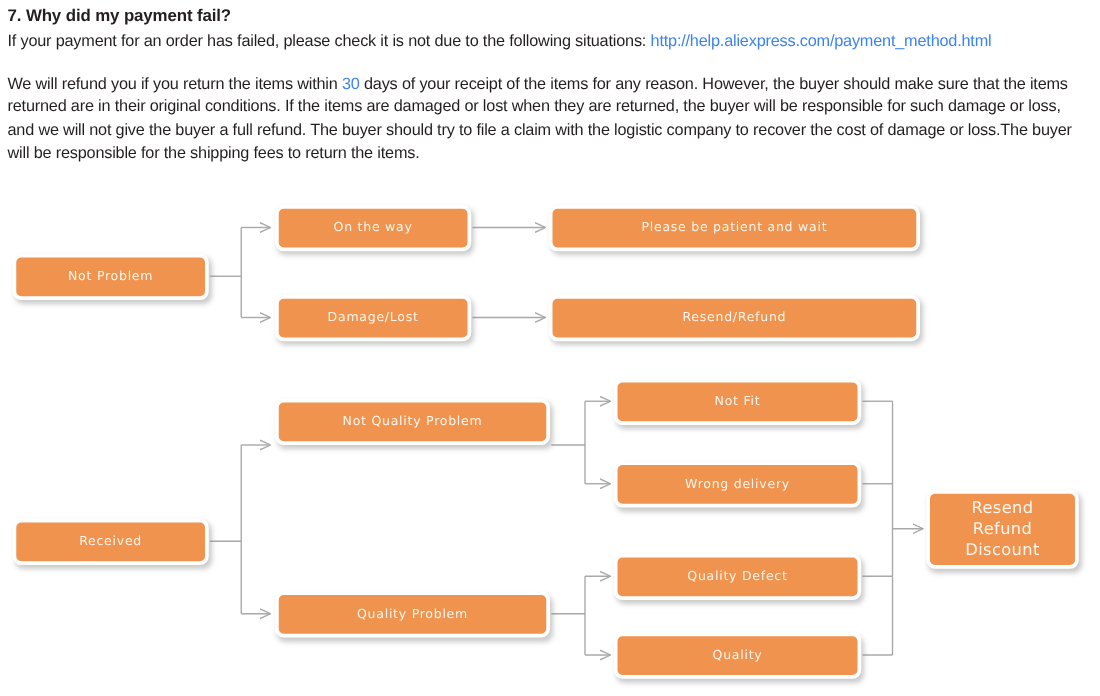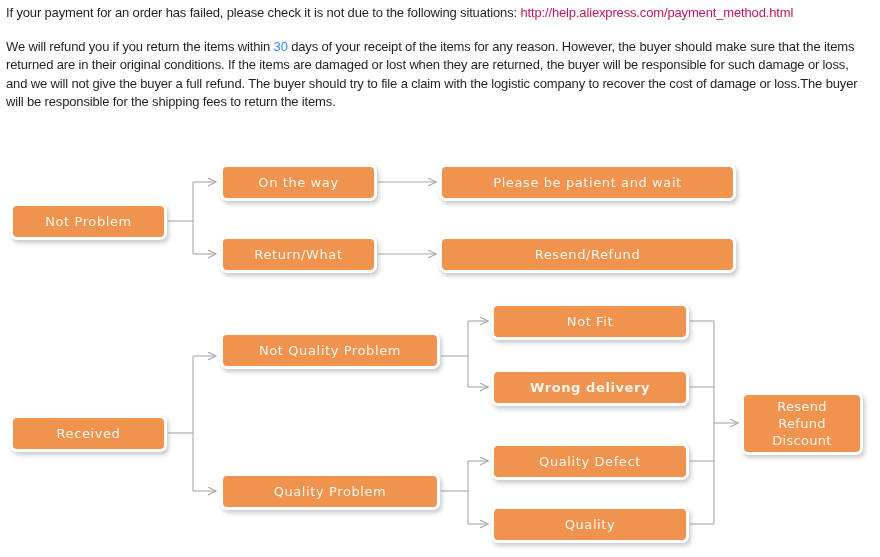--- a/index.html
+++ b/index.html
@@ -32,21 +32,21 @@
     line-height: 17px;
   }
   .q-body {
     font-size: 13px;
     color: #231f20;
     line-height: 18.5px;
     margin: 0;
     letter-spacing: -0.15px;
   }
   .link-red {
-    color: #be185d;
+    color: #3b82f6;
     text-decoration: none;
     margin-top: 7px;
   }
   .num-red {
     color: #3b82f6;
   }
   .faq-block-2 {
     margin-top: 15px;
   }
   .faq-block-2 .q-body {
@@ -67,41 +67,42 @@
     position: absolute;
     box-sizing: border-box;
     background: #f0934e;
     border-radius: 7px;
     color: #fdf5ec;
     display: flex;
     align-items: center;
     justify-content: center;
     text-align: center;
     font-family: "DejaVu Sans", sans-serif;
-    font-size: 13px;
+    font-size: 10px;
     letter-spacing: 0.6px;
     line-height: 17px;
     border: 3px solid #ffffff;
     box-shadow: 2px 3px 4px rgba(140,140,140,0.45);
     pointer-events: auto;
     cursor: default;
     white-space: pre-line;
   }
   .node-multiline {
     font-size: 13px;
     line-height: 17px;
     letter-spacing: 0.3px;
   }
 </style>
 </head>
 <body>
 
 <div class="faq">
 
   <div class="faq-block-1">
+    <p class="q-heading">7. Why did my payment fail?</p>
     <p class="q-body"><span>If your payment for an order has failed, please check it is not due to the following  situations: </span><a class="link-red" href="#">http://help.aliexpress.com/payment_method.html</a></p>
   </div>
 
   <div class="faq-block-2">
     <p class="q-body"><span>We will refund you if you return the items within </span><span class="num-red">30</span><span> days of your receipt of the items for any reason. However, the buyer should make sure that the items returned are in their original conditions.  If the items are damaged or lost when they are returned, the buyer will be responsible for such damage or loss, and we will not give the buyer a full refund.  The buyer should try to file a claim with the logistic company to recover the cost of damage or loss.The buyer will be responsible for the shipping fees to return the items.</span></p>
   </div>
 
 </div>
 
 <svg id="flow" viewBox="0 0 880 557" width="880" height="557" xmlns="http://www.w3.org/2000/svg">
@@ -141,29 +142,29 @@
     <path d="M690,461 L714,461"></path>
     <path d="M690,524 L714,524"></path>
     <path d="M714,321 L714,524"></path>
     <path d="M714,423 L738,423" marker-end="url(#arr)"></path>
   </g>
 </svg>
 
 <div>
   <div class="node" style="left:10px; top:203px; width:157px; height:37px;">Not Problem</div>
   <div class="node" style="left:220px; top:164px; width:157px; height:37px;">On the way</div>
-  <div class="node" style="left:220px; top:236px; width:157px; height:37px;">Return/What</div>
+  <div class="node" style="left:220px; top:236px; width:157px; height:37px;">Damage/Lost</div>
   <div class="node" style="left:439px; top:164px; width:297px; height:37px;">Please be patient and wait</div>
   <div class="node" style="left:439px; top:236px; width:297px; height:37px;text-align:right;">Resend/Refund</div>
 </div>
 
 <div>
   <div class="node" style="left:10px; top:415px; width:157px; height:37px;">Received</div>
-  <div class="node" style="left:220px; top:332px; width:220px; height:37px;">Not Quality Problem</div>
+  <div class="node" style="left:220px; top:319px; width:220px; height:37px;">Not Quality Problem</div>
   <div class="node" style="left:220px; top:473px; width:220px; height:37px;">Quality Problem</div>
   <div class="node" style="left:491px; top:303px; width:198px; height:37px;">Not Fit</div>
-  <div class="node" style="left:491px; top:369px; width:198px; height:37px;font-weight:bold;">Wrong delivery</div>
+  <div class="node" style="left:491px; top:369px; width:198px; height:37px;">Wrong delivery</div>
   <div class="node" style="left:491px; top:443px; width:198px; height:37px;">Quality Defect</div>
   <div class="node" style="left:491px; top:506px; width:198px; height:37px;">Quality</div>
   <div class="node node-multiline" style="left:741px; top:392px; width:122px; height:63px;">Resend
 Refund
 Discount</div>
 </div>
 
 </body></html>

